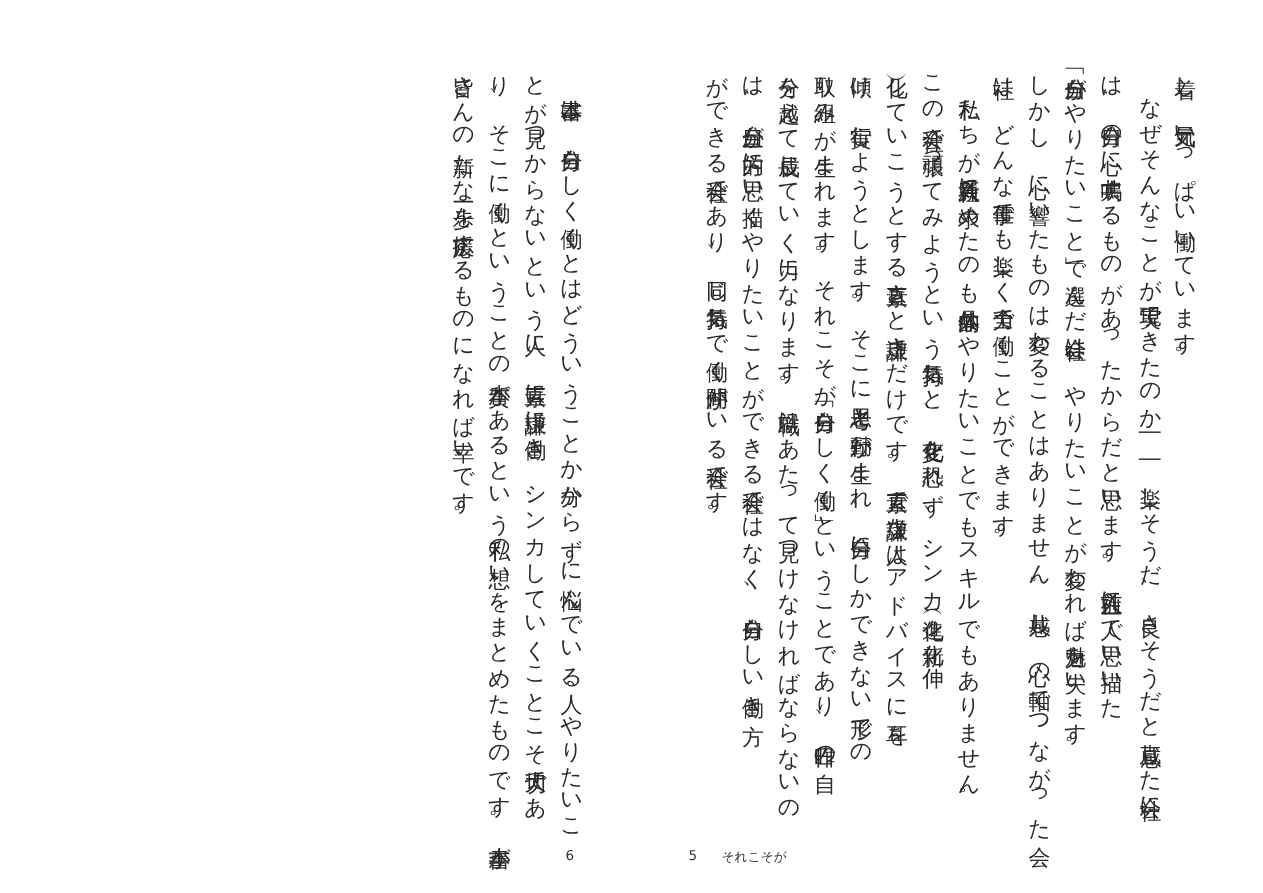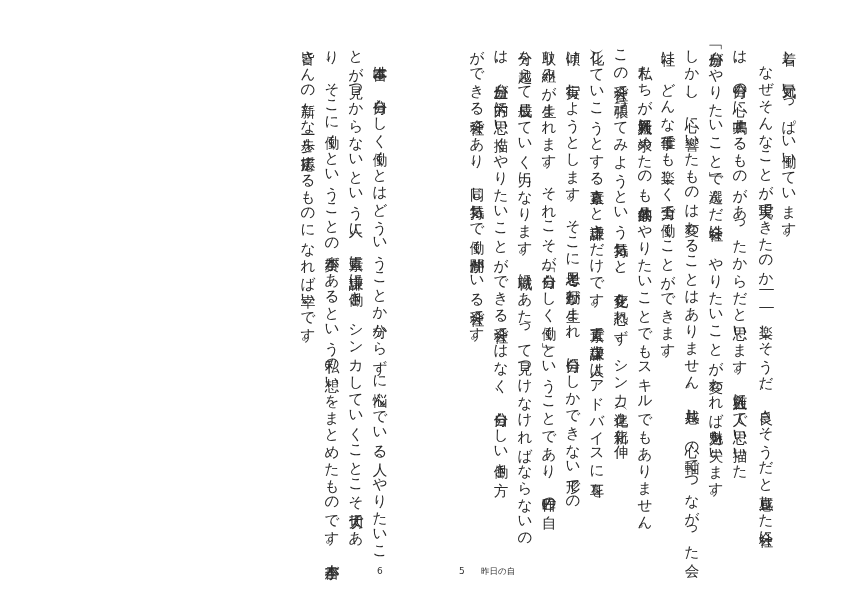--- a/index.html
+++ b/index.html
@@ -52,16 +52,16 @@
     <div class="col" style="left:237px">社は、どんな仕事でも楽しく全力で働くことができます。</div>
     <div class="col" style="left:214px">　私たちが新入社員に求めたのも具体的なやりたいことでもスキルでもありません。</div>
     <div class="col" style="left:190px">この会社で頑張ってみようという気持ちと、変化を恐れず、シンカ（進化、新化、伸</div>
     <div class="col" style="left:166px">化）していこうとする素直さと謙虚さだけです。素直で謙虚な人はアドバイスに耳を</div>
     <div class="col" style="left:142px">傾け、実行しようとします。そこに思考と行動が生まれ、自分にしかできない形での</div>
     <div class="col" style="left:118px">取り組みが生まれます。それこそが「自分らしく働く」ということであり、昨日の自</div>
     <div class="col" style="left:94px">分を越えて成長していく力になります。就職にあたって見つけなければならないの</div>
     <div class="col" style="left:70px">は、自分が一方的に思い描くやりたいことができる会社ではなく、自分らしい働き方</div>
     <div class="col" style="left:46px">ができる会社であり、同じ気持ちで働く仲間がいる会社です。</div>
     <div class="folio" style="left:38px">5</div>
-    <div class="running-head" style="left:60px">昨日の自</div>
+    <div class="running-head" style="left:60px">それこそが</div>
   </div>
 
 </div>
 
 </body></html>

